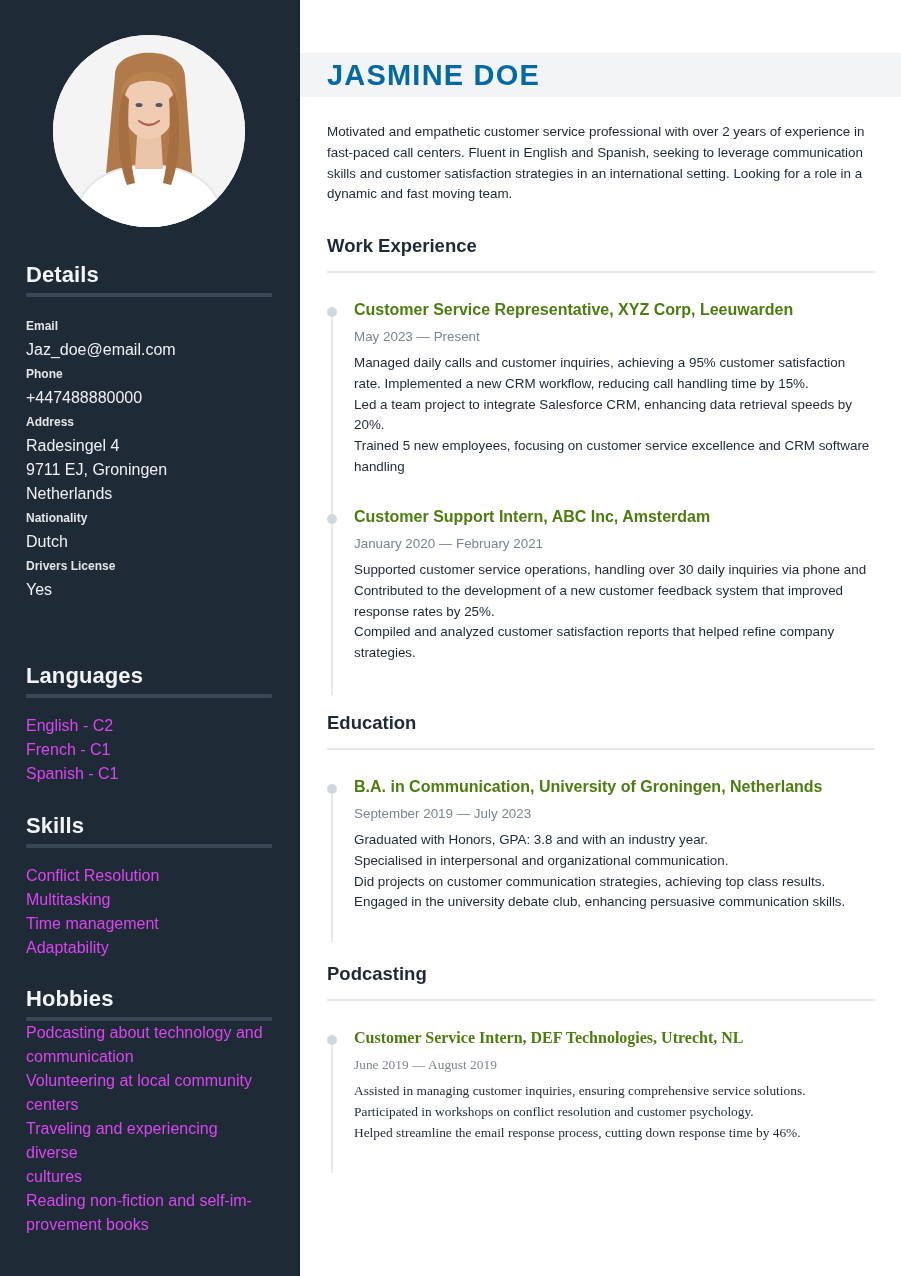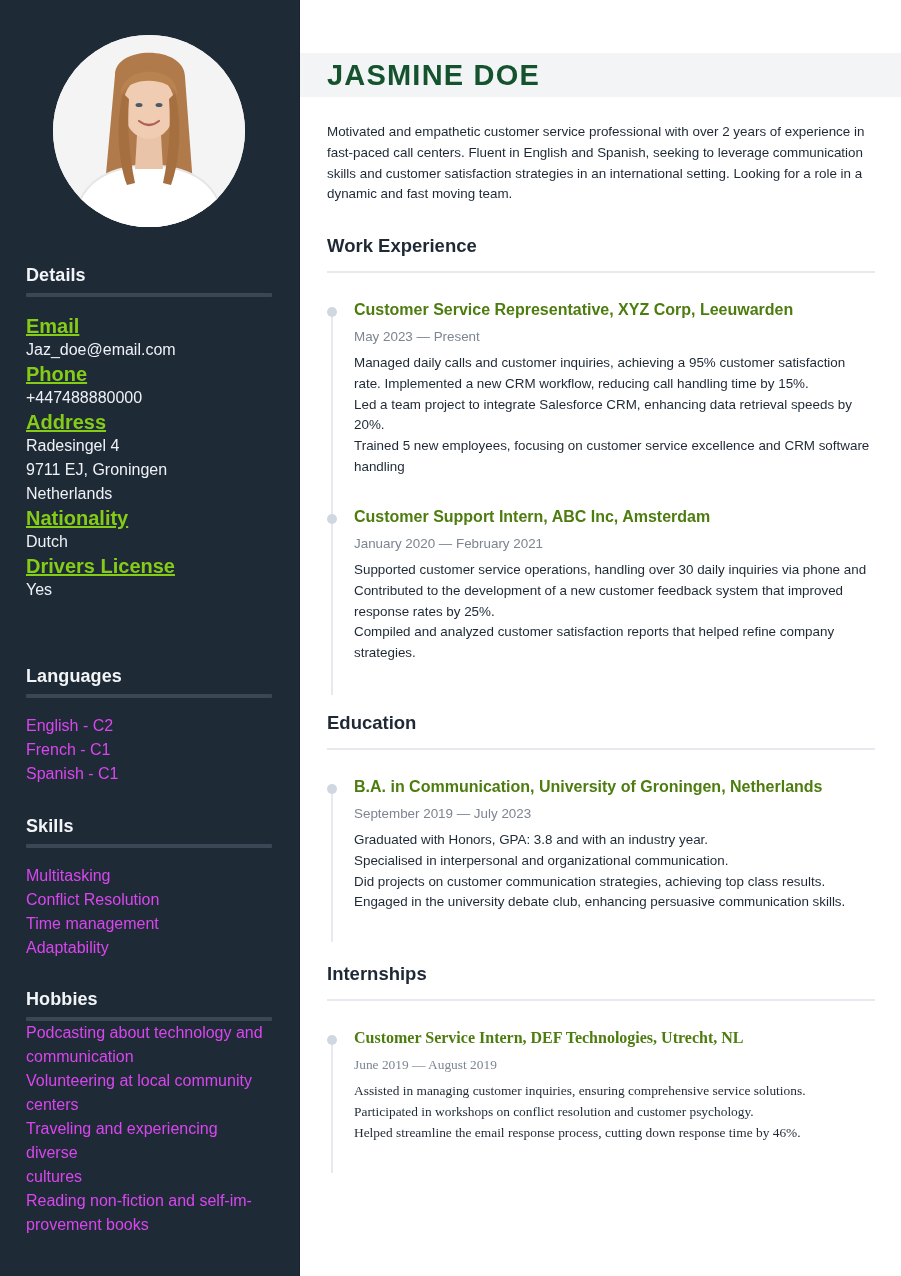--- a/index.html
+++ b/index.html
@@ -17,41 +17,41 @@
       background: #1a2330;
     }
     .avatar {
       position: absolute; left: 53px; top: 35px; width: 192px; height: 192px;
       border-radius: 50%; background: #f3f3f3; overflow: hidden;
     }
     .avatar svg { width: 100%; height: 100%; display: block; }
 
     .side-section { position: absolute; left: 26px; width: 246px; }
     .side-heading {
-      font-size: 18px; font-weight: 700; color: #f2f4f7; line-height: 22px;
+      font-size: 22px; font-weight: 700; color: #f2f4f7; line-height: 22px;
       letter-spacing: 0.1px;
     }
     .side-bar {
       margin-top: 7px; height: 4px; width: 246px; background: #3b4755; border-radius: 1px;
     }
-    .detail-label { font-size: 20px; font-weight: 700; color: #84cc16; line-height: 24px; text-decoration: underline; }
+    .detail-label { font-size: 12px; font-weight: 700; color: #e5e5e5; line-height: 24px; }
     .detail-value { font-size: 16px; color: #eef1f5; line-height: 24px; }
     .detail-group { }
     .detail-group:first-of-type { margin-top: 0; }
     .side-list-item { font-size: 16px; color: #d946ef; line-height: 24px; }
 
     
     .main { position: absolute; left: 300px; top: 0; width: 601px; height: 1276px; }
     .name-band {
       position: absolute; left: 0; top: 53px; width: 601px; height: 44px;
       background: #f2f4f6;
     }
     .name {
       position: absolute; left: 27px; top: 3px; font-size: 29px; font-weight: 700;
-      letter-spacing: 1.2px; color: #14532d; line-height: 38px; text-align: center;
+      letter-spacing: 1.2px; color: #0369a1; line-height: 38px; text-align: center;
     }
     .summary {
       position: absolute; left: 27px; top: 122px; width: 552px;
       font-size: 13.4px; line-height: 20.8px; color: #1e2935;
     }
     .section { position: absolute; left: 27px; width: 548px; }
     .section-title { font-size: 18.5px; font-weight: 700; color: #1e2935; line-height: 24px; }
     .section-rule { margin-top: 13px; height: 2px; background: #e6e9ed; }
 
     .timeline { position: relative; }
@@ -131,22 +131,22 @@
       <div class="side-list-item">English - C2</div>
       <div class="side-list-item">French - C1</div>
       <div class="side-list-item">Spanish - C1</div>
     </div>
   </section>
 
   <section class="side-section" style="top:815px;">
     <div class="side-heading">Skills</div>
     <div class="side-bar"></div>
     <div style="margin-top:16px;">
+      <div class="side-list-item">Conflict Resolution</div>
       <div class="side-list-item">Multitasking</div>
-      <div class="side-list-item">Conflict Resolution</div>
       <div class="side-list-item">Time management</div>
       <div class="side-list-item">Adaptability</div>
     </div>
   </section>
 
   <section class="side-section" style="top:988px;">
     <div class="side-heading">Hobbies</div>
     <div class="side-bar"></div>
     <div style="">
       <div>
@@ -222,21 +222,21 @@
           <div class="entry-line">Graduated with Honors, GPA: 3.8 and with an industry year.</div>
           <div class="entry-line">Specialised in interpersonal and organizational communication.</div>
           <div class="entry-line">Did projects on customer communication strategies, achieving top class results.</div>
           <div class="entry-line">Engaged in the university debate club, enhancing persuasive communication skills.</div>
         </div>
       </div>
     </div>
   </section>
 
   <section class="section" style="top:962px;">
-    <h2 class="section-title">Internships</h2>
+    <h2 class="section-title">Podcasting</h2>
     <div class="section-rule"></div>
     <div class="timeline" style="height:180px;font-family:Liberation Serif, serif;">
       <div class="tl-line" style="top:40px; height:132px;"></div>
       <div class="tl-dot" style="top:34px;"></div>
       <div class="entry" style="top:26px;">
         <div class="entry-title">Customer Service Intern, DEF Technologies, Utrecht, NL</div>
         <div class="entry-date">June 2019 — August 2019</div>
         <div class="entry-lines">
           <div class="entry-line">Assisted in managing customer inquiries, ensuring comprehensive service solutions.</div>
           <div class="entry-line">Participated in workshops on conflict resolution and customer psychology.</div>

